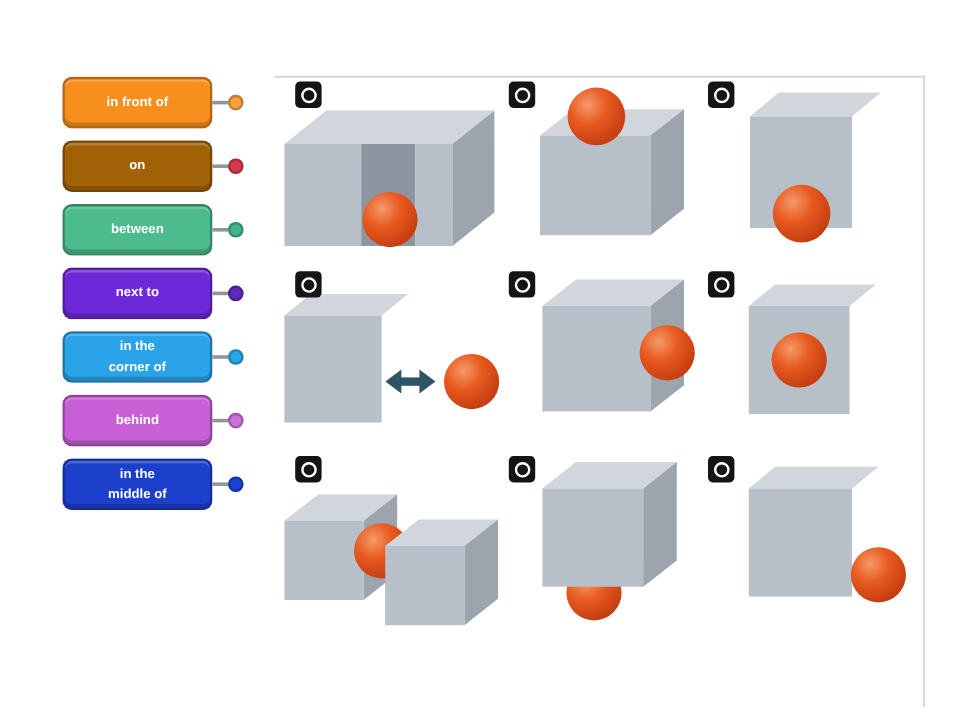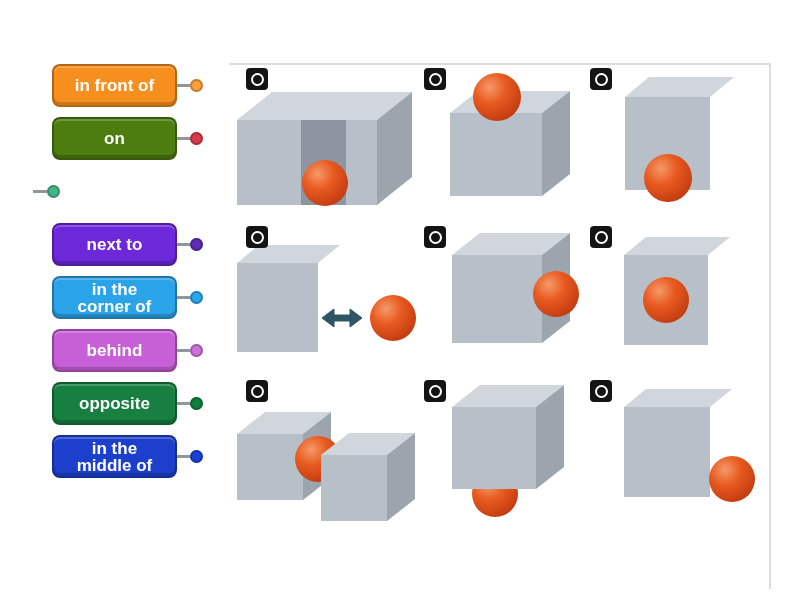--- a/index.html
+++ b/index.html
@@ -8,21 +8,21 @@
     background:#ffffff;
     font-family:"Liberation Sans", sans-serif;
   }
   
   .labels{position:absolute;left:33px;top:64px;width:170px;}
   .label-row{display:flex;align-items:center;height:43px;margin-bottom:10px;}
   .pill{
     width:129px;height:100%;box-sizing:border-box;border-radius:8px;
     border:2px solid rgba(0,0,0,.28);
     display:flex;align-items:center;justify-content:center;
-    color:#fff;font-weight:bold;font-size:17px;line-height:17px;text-align:center;
+    color:#fff;font-weight:bold;font-size:11px;line-height:17px;text-align:center;
     box-shadow:inset 0 2px 0 rgba(255,255,255,.22), inset 0 -3px 0 rgba(0,0,0,.18);
     cursor:grab;
     margin-left:19px;
   }
   .pill-text{white-space:pre-line;padding:0 4px;}
   .stem{width:14px;height:3px;background:#8f979d;}
   .dot{
     width:13px;height:13px;border-radius:50%;
     box-shadow:inset 0 0 0 2px rgba(0,0,0,.22);
   }
@@ -69,28 +69,31 @@
   <div class="label-row">
     <div class="pill" style="background: rgb(247, 143, 30);">
       <span class="pill-text">in front of</span>
     </div>
     <span class="stem"></span>
     <span class="dot" style="background: rgb(249, 160, 60);"></span>
   </div>
 
 
   <div class="label-row">
-    <div class="pill" style="background: #4d7c0f;">
+    <div class="pill" style="background: #a16207;">
       <span class="pill-text">on</span>
     </div>
     <span class="stem"></span>
     <span class="dot" style="background: rgb(214, 58, 74);"></span>
   </div>
 
   <div class="label-row">
+    <div class="pill" style="background: rgb(76, 187, 141);">
+      <span class="pill-text">between</span>
+    </div>
     <span class="stem"></span>
     <span class="dot" style="background: rgb(67, 182, 137);"></span>
   </div>
 
   <div class="label-row">
     <div class="pill" style="background: #6d28d9;">
       <span class="pill-text">next to</span>
     </div>
     <span class="stem"></span>
     <span class="dot" style="background: rgb(93, 43, 184);"></span>
@@ -106,27 +109,20 @@
   </div>
 
   <div class="label-row">
     <div class="pill" style="background: rgb(199, 95, 214); justify-content: center;">
       <span class="pill-text">behind</span>
     </div>
     <span class="stem"></span>
     <span class="dot" style="background: rgb(205, 112, 218);"></span>
   </div>
 
-  <div class="label-row">
-    <div class="pill" style="background: rgb(23, 127, 64);">
-      <span class="pill-text">opposite</span>
-    </div>
-    <span class="stem"></span>
-    <span class="dot" style="background: rgb(14, 126, 62);"></span>
-  </div>
 
   <div class="label-row">
     <div class="pill" style="background: rgb(29, 64, 204);">
       <span class="pill-text">in the
 middle of</span>
     </div>
     <span class="stem"></span>
     <span class="dot" style="background: rgb(27, 65, 212);"></span>
   </div>
 

